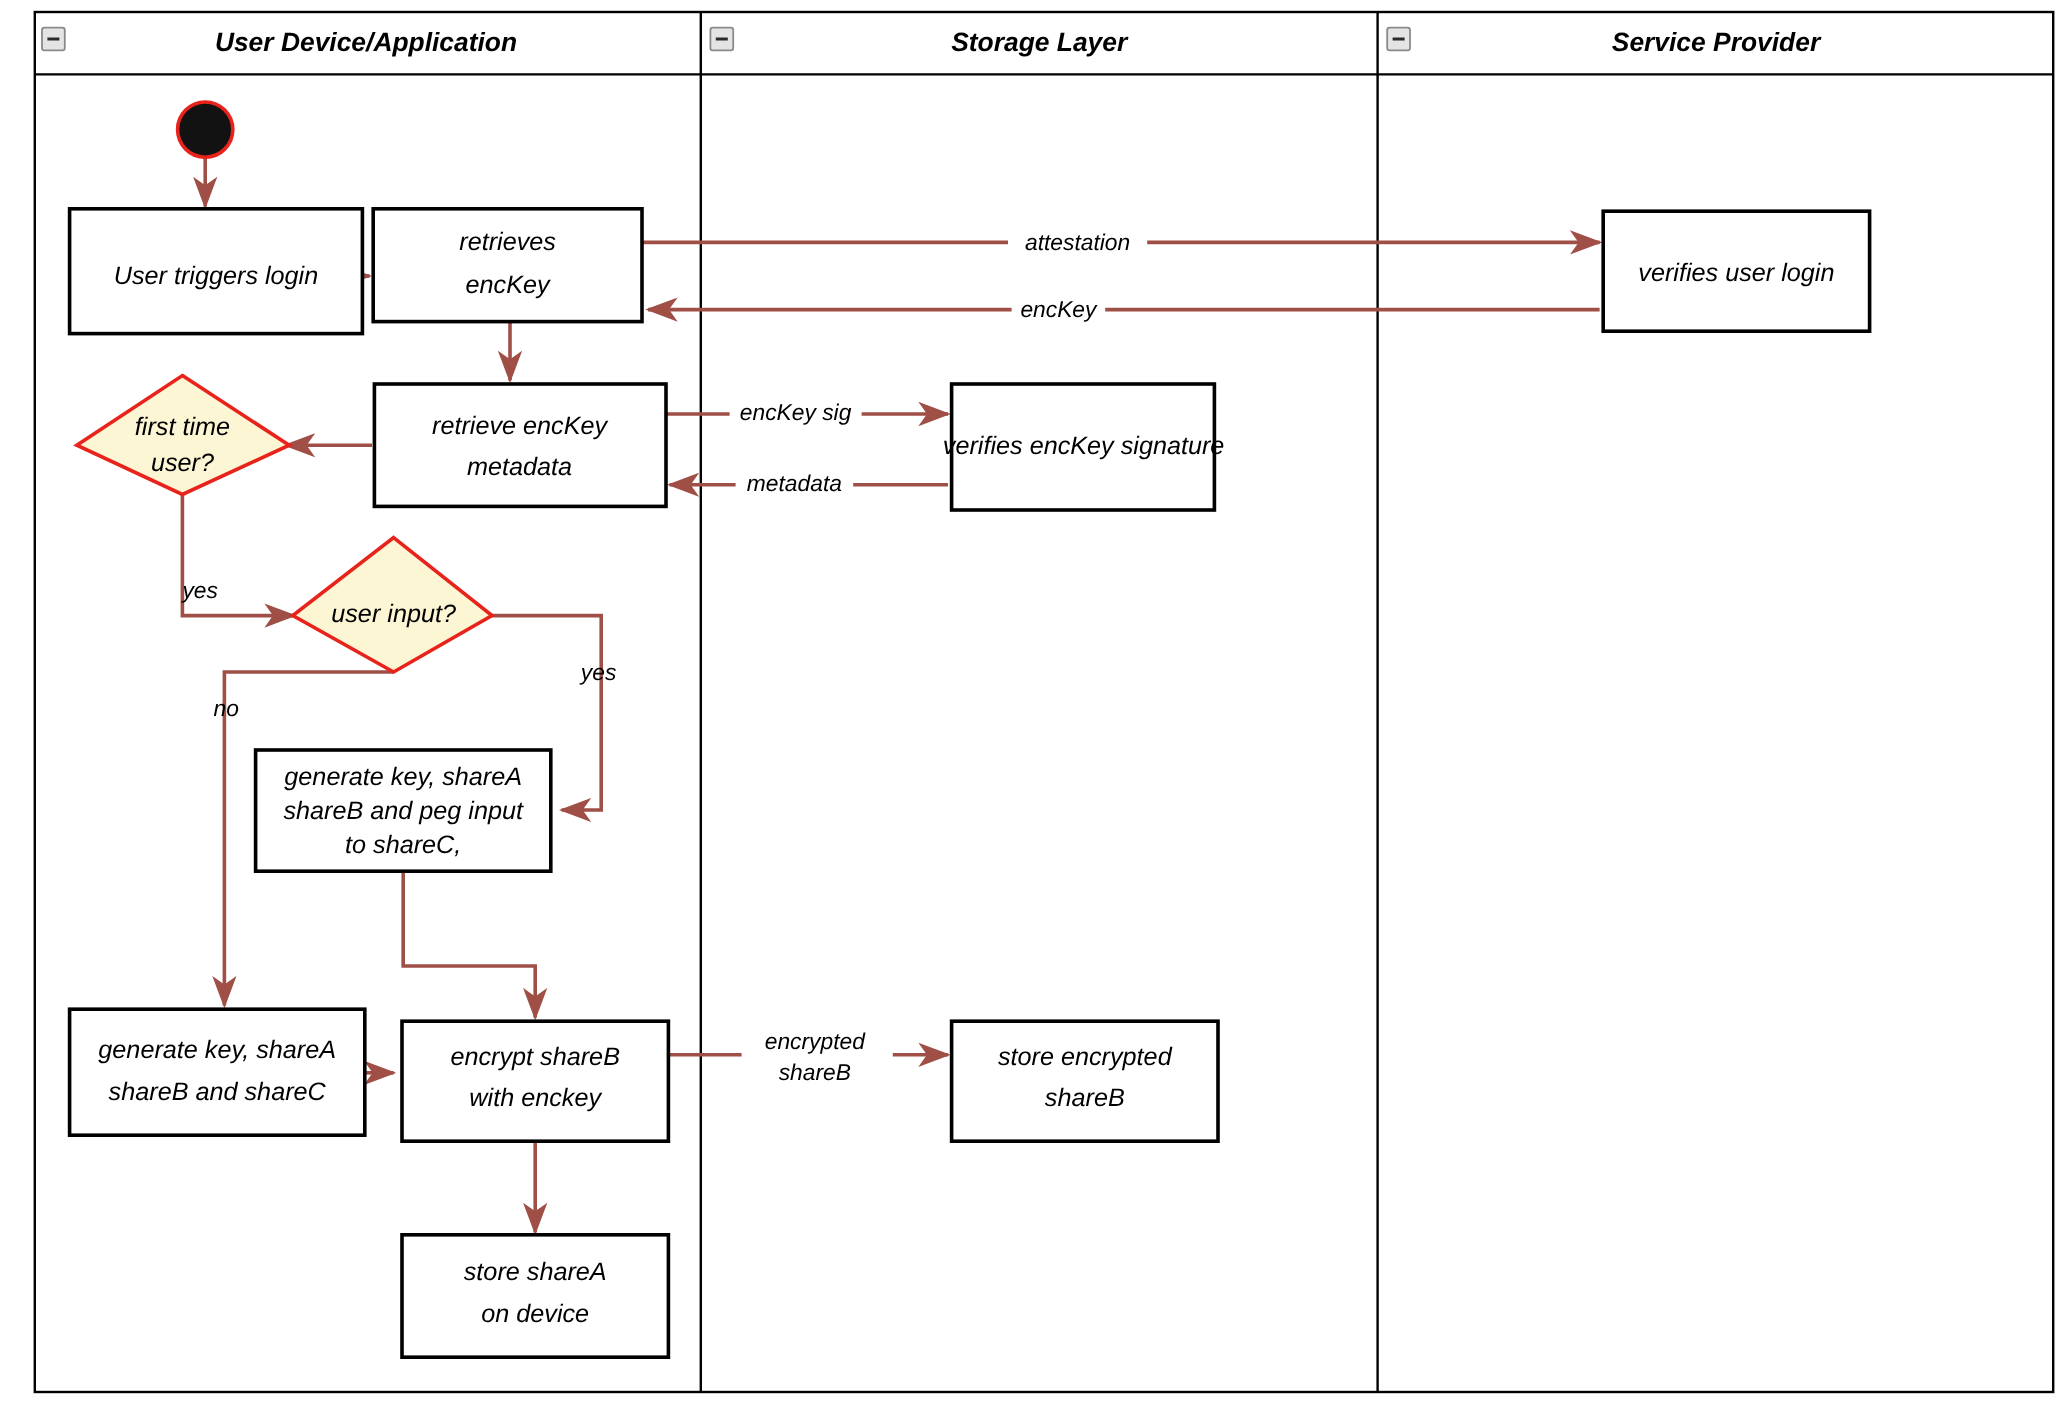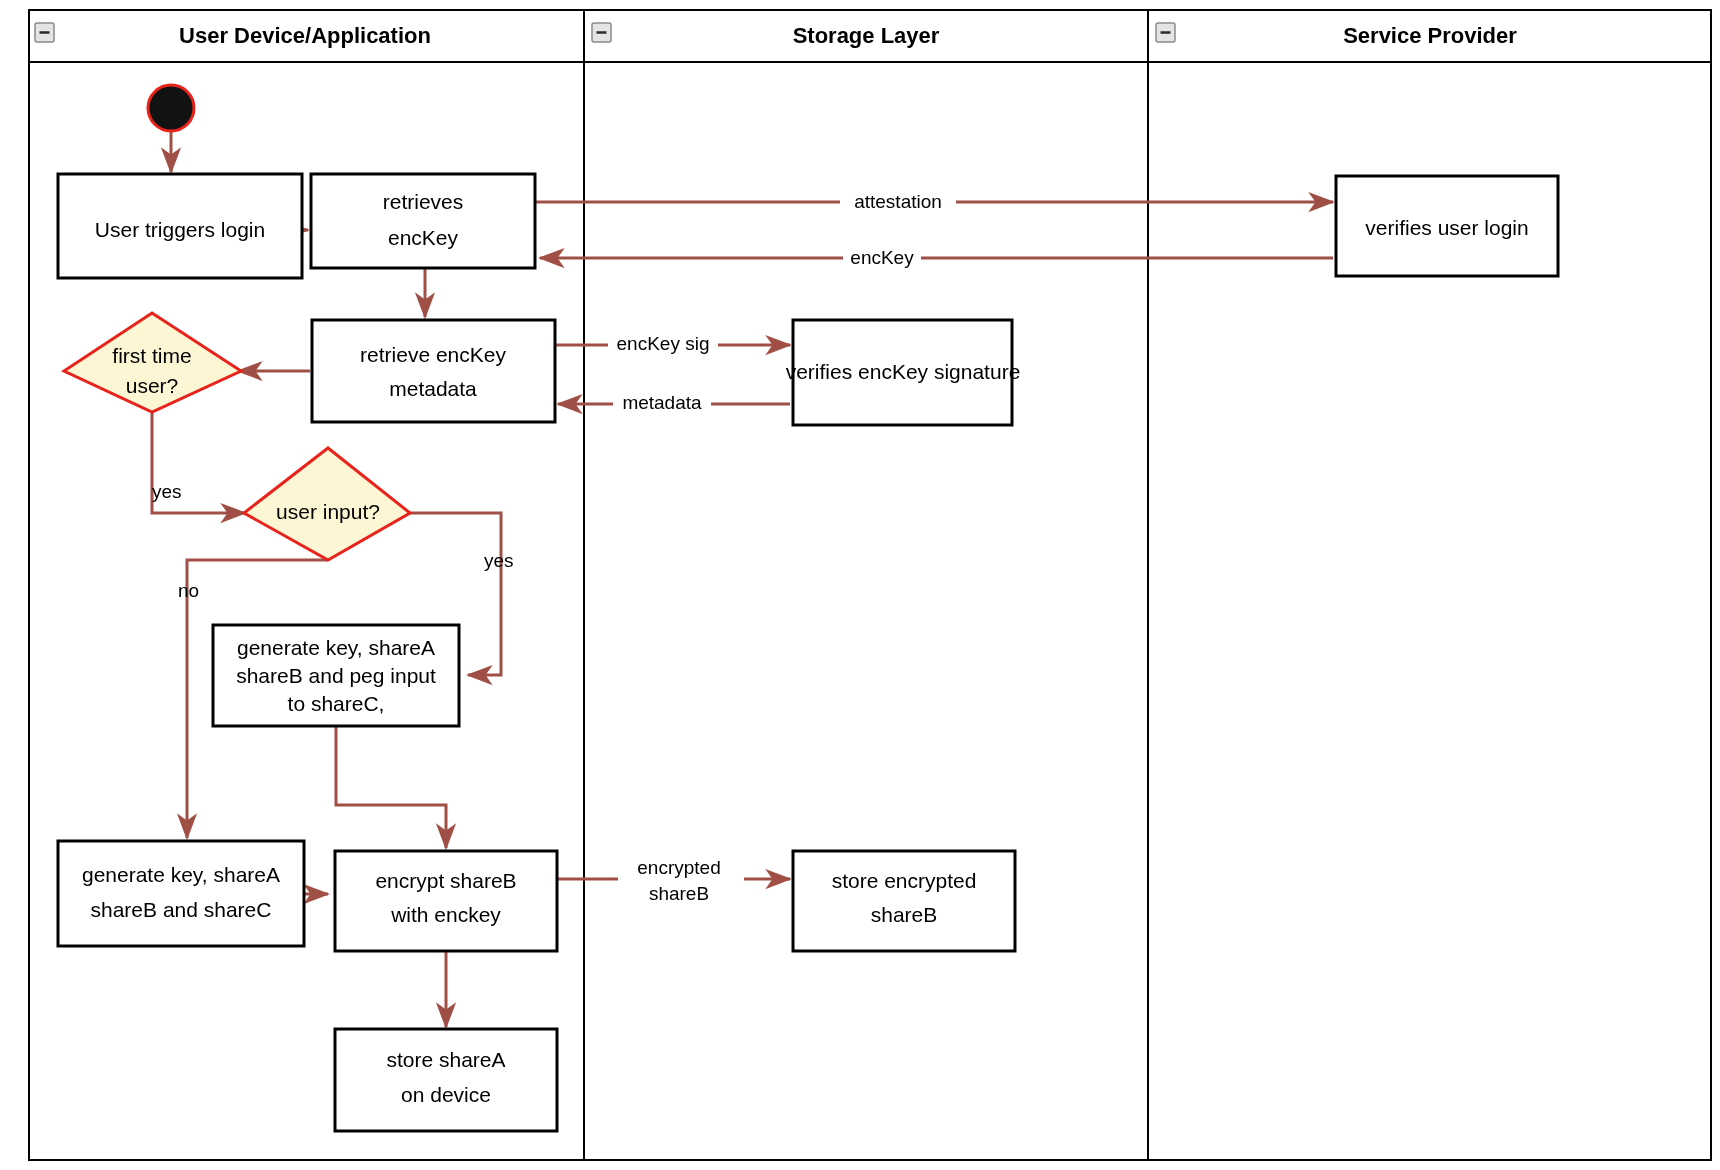--- a/index.html
+++ b/index.html
@@ -10,20 +10,21 @@
   body {
     width: 1720px;
     height: 1170px;
     font-family: "Liberation Sans", sans-serif;
     overflow: hidden;
   }
   #diagram-root {
     position: relative;
     width: 1720px;
     height: 1170px;
+    font-style: italic;
   }
   svg#canvas {
     position: absolute;
     top: 0;
     left: 0;
     width: 1720px;
     height: 1170px;
   }
   .lane-header-text {
     font-family: "Liberation Sans", sans-serif;

